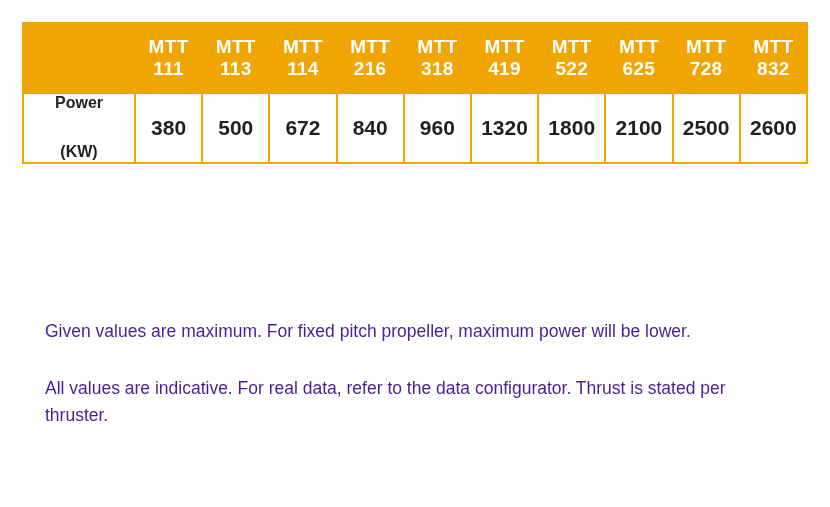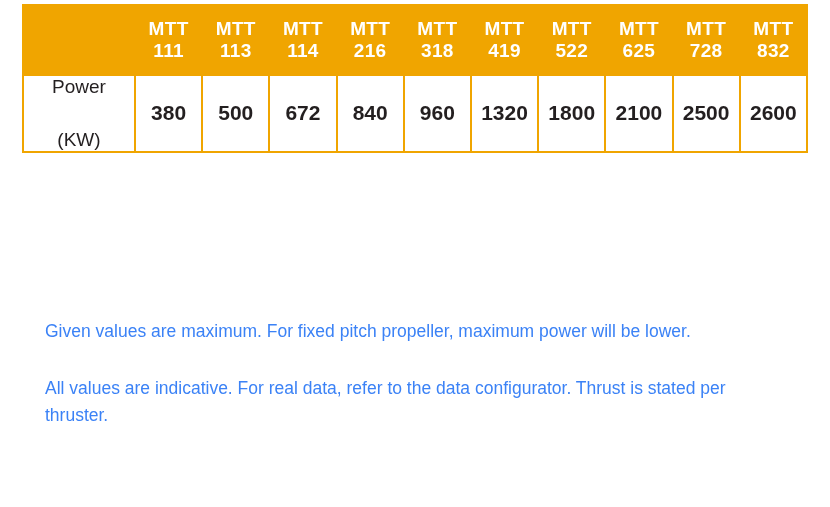--- a/index.html
+++ b/index.html
@@ -15,21 +15,21 @@
     overflow: hidden;
   }
   .page {
     position: relative;
     width: 830px;
     height: 507px;
   }
   .table-wrap {
     position: absolute;
     left: 22px;
-    top: 4px;
+    top: 22px;
     width: 638px;
   }
   table.spec {
     border-collapse: collapse;
     width: 786px;
     table-layout: fixed;
   }
   table.spec td, table.spec th {
     border: 2px solid #f0a500;
     padding: 0;
@@ -48,22 +48,22 @@
     font-size: 19px;
     line-height: 1.15;
     height: 68px;
     letter-spacing: 0.3px;
   }
   th.model .m1 { display: block; }
   th.model .m2 { display: block; }
   td.rowlabel {
     text-align: left;
     padding: 6px 0 6px 10px;
-    font-weight: normal;
-    font-size: 19px;
+    font-weight: bold;
+    font-size: 16px;
     line-height: 1.15;
     color: #231f20;
     background: #ffffff;
     width: 110px;
   }
   td.rowlabel .l1 { display: block; }
   td.rowlabel .l2 { display: block; margin-top: 31px; }
   td.val {
     font-size: 21px;
     font-weight: bold;
@@ -74,21 +74,21 @@
   .notes {
     position: absolute;
     left: 45px;
     top: 318px;
     width: 740px;
   }
   .notes p {
     margin: 0 0 30px 0;
     font-size: 17.5px;
     line-height: 1.55;
-    color: #3b82f6;
+    color: #4c1d95;
     font-weight: normal;
   }
 </style>
 </head>
 <body>
 
 <div class="page">
 
   <div class="table-wrap">
     <table class="spec">

